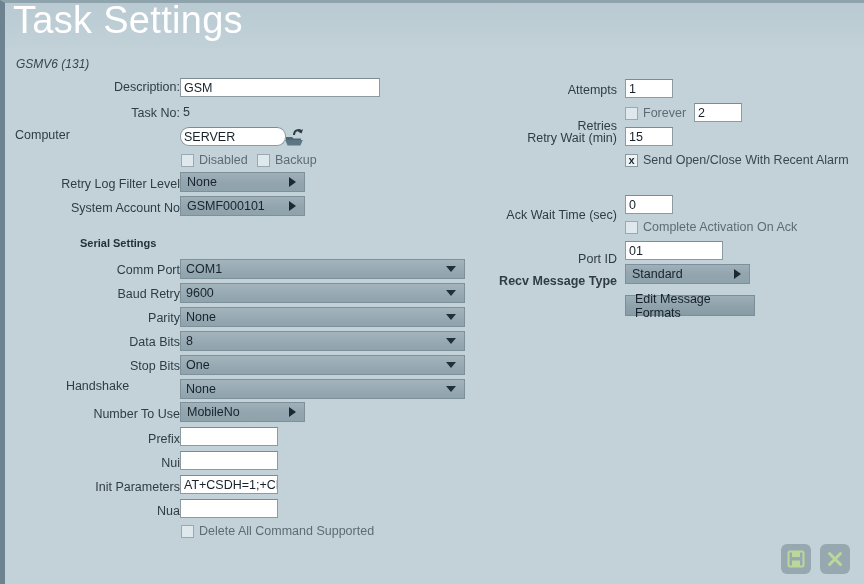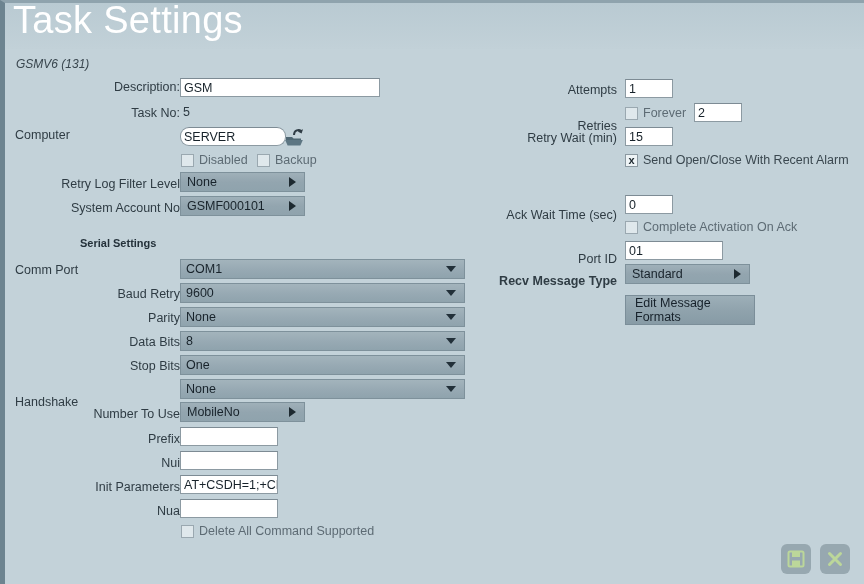--- a/index.html
+++ b/index.html
@@ -106,21 +106,21 @@
   .cblabel{font-size:12.5px;color:#5d6b74;white-space:nowrap;}
   .cblabel.dark{color:#3a474f;}
   
   .browse{
     width:22px;height:20px;position:relative;cursor:pointer;
   }
   
   .btn{
     background:linear-gradient(180deg,#9dafb8 0%,#8fa2ac 55%,#879ba6 100%);
     border:1px solid #7b8e99;
-    height:30px;
+    height:21px;
     box-sizing:border-box;
     display:flex;align-items:center;justify-content:center;
     font-size:12.5px;color:#16212a;
     padding:8px 9px;
   }
   
   .actions{position:absolute;right:14px;bottom:10px;display:flex;gap:9px;}
   .act{
     width:30px;height:30px;border-radius:6px;
     background:rgba(90,110,120,.42);
@@ -181,21 +181,21 @@
   <div class="row" style="left:10px;top:198px;width:165px;justify-content:flex-end;">
     <span class="lbl">System Account No</span>
   </div>
   <div class="picker" style="position:absolute;left:175px;top:193px;width:125px;">
     <span>GSMF000101</span>
     <span class="tri-r"></span>
   </div>
 
   <div style="position:absolute;left:75px;top:234px;font-size:11px;font-weight:bold;color:#24313a;">Serial Settings</div>
 
-  <div class="row" style="left:10px;top:260px;width:165px;justify-content:flex-start;">
+  <div class="row" style="left:10px;top:260px;width:165px;justify-content:flex-end;">
     <span class="lbl">Comm Port</span>
   </div>
   <div class="combo" style="position:absolute;left:175px;top:256px;width:285px;">
     <span>COM1</span>
     <span class="tri-d"></span>
   </div>
 
   <div class="row" style="left:10px;top:284px;width:165px;justify-content:flex-end;">
     <span class="lbl">Baud Retry</span>
   </div>
@@ -221,21 +221,21 @@
   </div>
 
   <div class="row" style="left:10px;top:356px;width:165px;justify-content:flex-end;">
     <span class="lbl">Stop Bits</span>
   </div>
   <div class="combo" style="position:absolute;left:175px;top:352px;width:285px;">
     <span>One</span>
     <span class="tri-d"></span>
   </div>
 
-  <div class="row" style="left:10px;top:392px;width:165px;justify-content:flex-start;">
+  <div class="row" style="left:10px;top:376px;width:165px;justify-content:center;">
     <span class="lbl">Handshake</span>
   </div>
   <div class="combo" style="position:absolute;left:175px;top:376px;width:285px;">
     <span>None</span>
     <span class="tri-d"></span>
   </div>
 
   <div class="row" style="left:10px;top:404px;width:165px;justify-content:flex-end;">
     <span class="lbl">Number To Use</span>
   </div>

